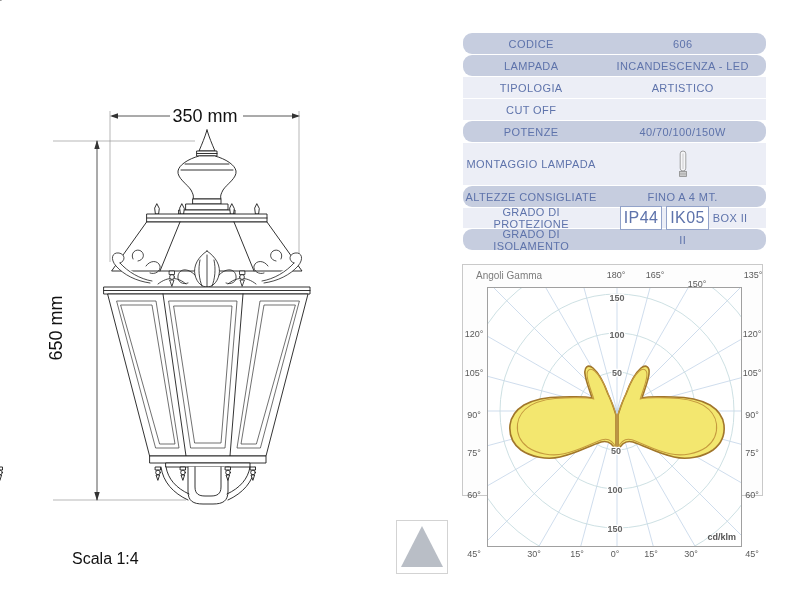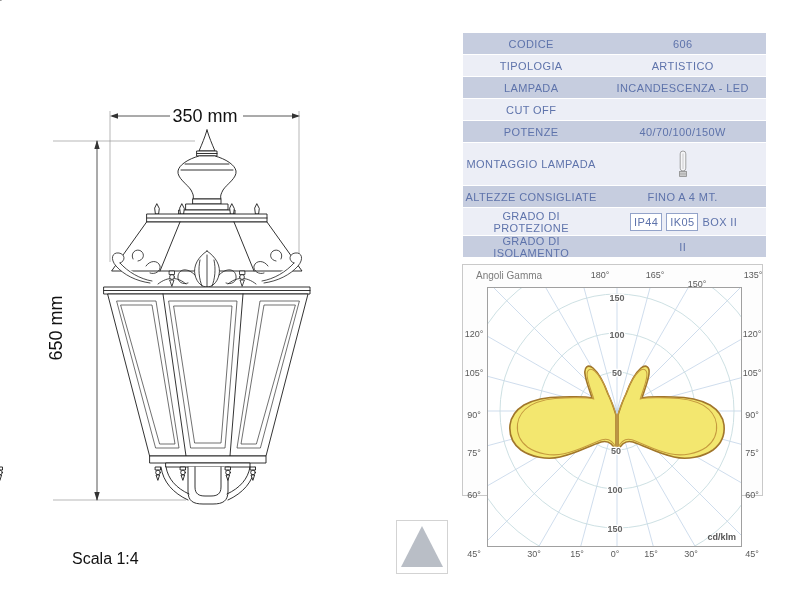--- a/index.html
+++ b/index.html
@@ -5,32 +5,32 @@
   html,body{margin:0;padding:0;}
   body{
     width:800px;height:600px;background:#ffffff;position:relative;overflow:hidden;
     font-family:"Liberation Sans", sans-serif;
   }
   
   #drawing-svg{position:absolute;left:0;top:0;}
   
   .spec-table{position:absolute;left:463px;top:33px;width:303px;}
   .t-row{display:flex;margin-bottom:1px;align-items:center;}
-  .t-row.dark{background:#c6cddf;}
+  .t-row.dark{background:#c6cddf;border-radius:9px;}
   .t-row.light{background:#eceef6;}
-  .h21{height:21px}.h34{height:42px}.h35{height:27px}
+  .h21{height:21px}.h34{height:42px}.h35{height:20px}
   .t-label,.t-value{
     font-size:11px;color:#5e73ab;letter-spacing:.4px;text-align:center;
     display:flex;align-items:center;justify-content:center;
   }
   .t-label{width:45%;}
   .t-value{width:55%;}
   .prot-box{
     border:1px solid #93a3c9;background:#fff;padding:2px 3px;margin:8px 2px;
-    font-size:11px;color:#5e73ab;letter-spacing:.4px;
+    font-size:16px;color:#5e73ab;letter-spacing:.4px;
   }
   .prot-plain{margin-left:2px;}
   
   .chart-panel{
     position:absolute;left:462px;top:264px;width:301px;height:232px;
     border:1px solid #c9c9c9;background:#fdfdfd;box-sizing:border-box;
   }
   .c-title{position:absolute;left:13px;top:5px;font-size:10px;color:#7c7c7c;}
   .ang{position:absolute;font-size:9px;color:#5a5a5a;white-space:nowrap;transform:translateX(-50%);}
   .plot{
@@ -162,27 +162,27 @@
   <text x="205" y="122" text-anchor="middle" font-size="18" fill="#111">350 mm</text>
   <text transform="translate(62,328) rotate(-90)" text-anchor="middle" font-size="18" fill="#111">650 mm</text>
   <text x="72" y="564" font-size="16" fill="#111">Scala 1:4</text>
 </svg>
 
 <div class="spec-table">
   <div class="t-row dark h21">
     <div class="t-label">CODICE</div>
     <div class="t-value">606</div>
   </div>
+  <div class="t-row dark h21">
+    <div class="t-label">LAMPADA</div>
+    <div class="t-value">INCANDESCENZA - LED</div>
+  </div>
   <div class="t-row light h21">
     <div class="t-label">TIPOLOGIA</div>
     <div class="t-value">ARTISTICO</div>
-  </div>
-  <div class="t-row dark h21">
-    <div class="t-label">LAMPADA</div>
-    <div class="t-value">INCANDESCENZA - LED</div>
   </div>
   <div class="t-row light h21">
     <div class="t-label">CUT OFF</div>
   </div>
   <div class="t-row dark h21">
     <div class="t-label">POTENZE</div>
     <div class="t-value">40/70/100/150W</div>
   </div>
   <div class="t-row light h34">
     <div class="t-label">MONTAGGIO LAMPADA</div>
@@ -210,21 +210,21 @@
   </div>
   <div class="t-row dark h21">
     <div class="t-label">GRADO DI ISOLAMENTO</div>
     <div class="t-value">II</div>
   </div>
 </div>
 
 <div class="chart-panel">
   <span class="c-title">Angoli Gamma</span>
 
-  <span class="ang" style="left:137px;top:5px">180°</span>
+  <span class="ang" style="left:153px;top:5px">180°</span>
   <span class="ang" style="left:192px;top:5px">165°</span>
   <span class="ang" style="left:234px;top:14px">150°</span>
   <span class="ang" style="left:290px;top:5px">135°</span>
 
   <span class="ang" style="left:11px;top:64px">120°</span>
   <span class="ang" style="left:11px;top:103px">105°</span>
   <span class="ang" style="left:11px;top:145px">90°</span>
   <span class="ang" style="left:11px;top:183px">75°</span>
   <span class="ang" style="left:11px;top:225px">60°</span>
 

